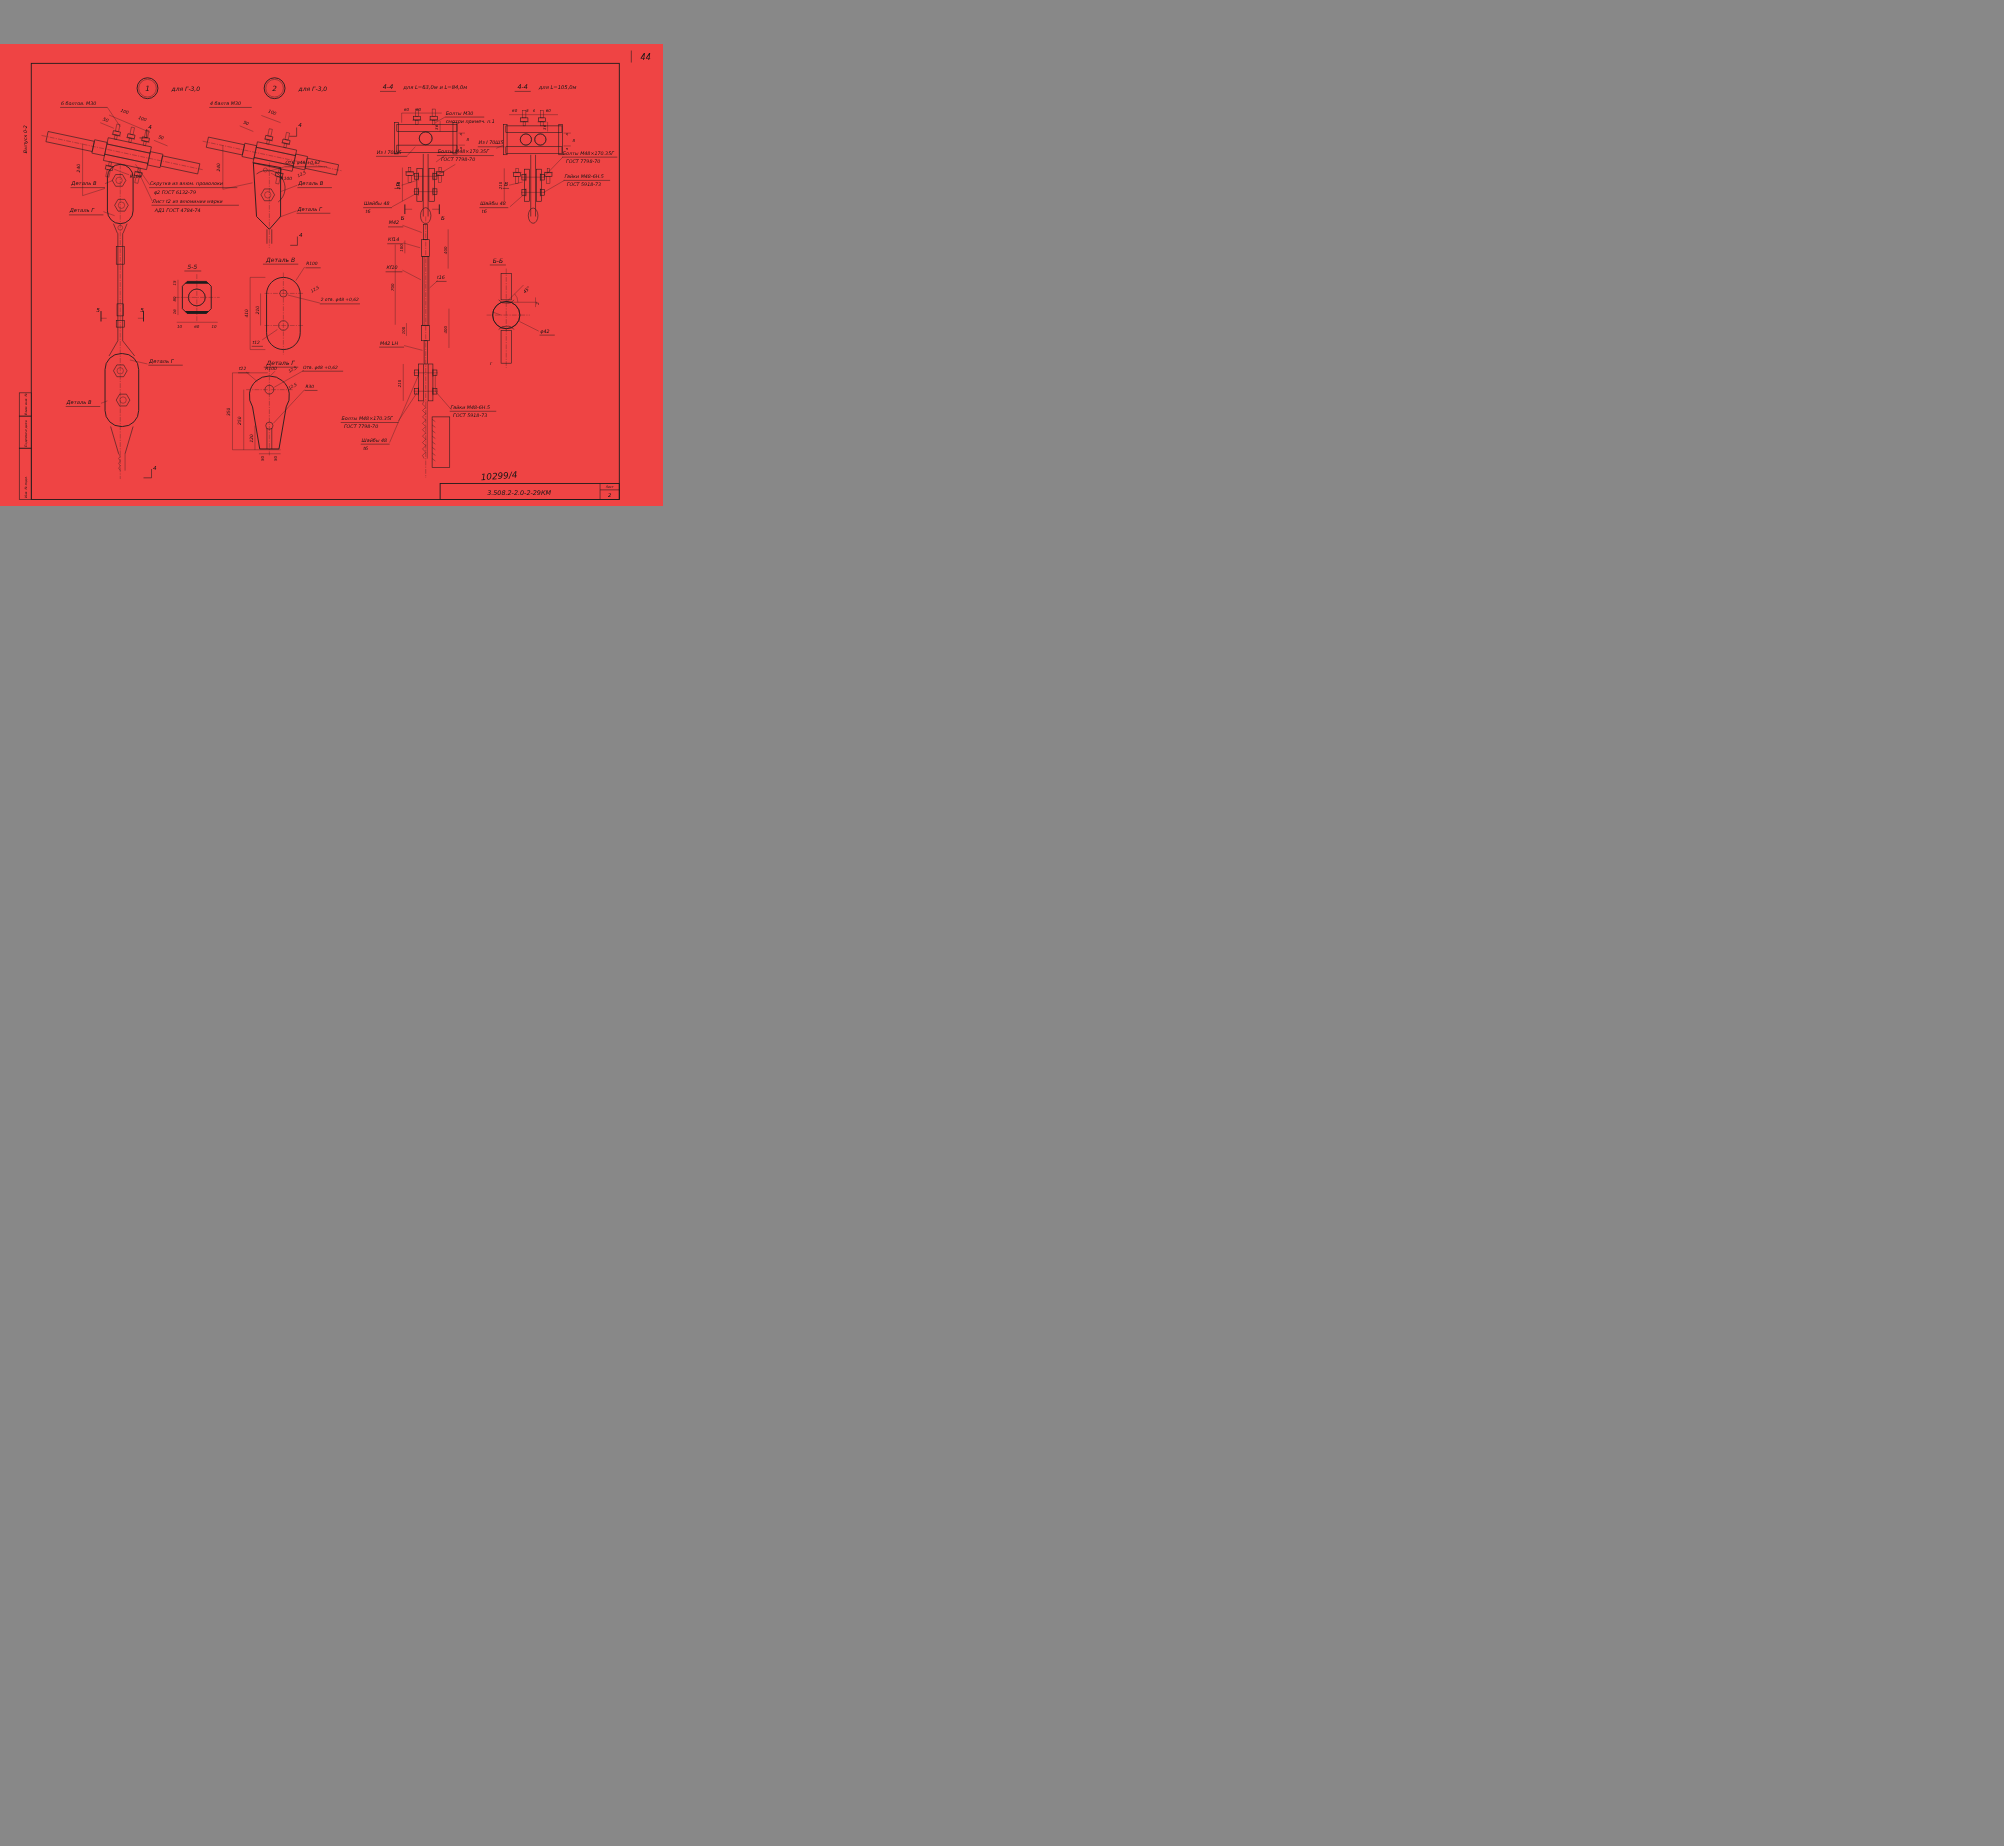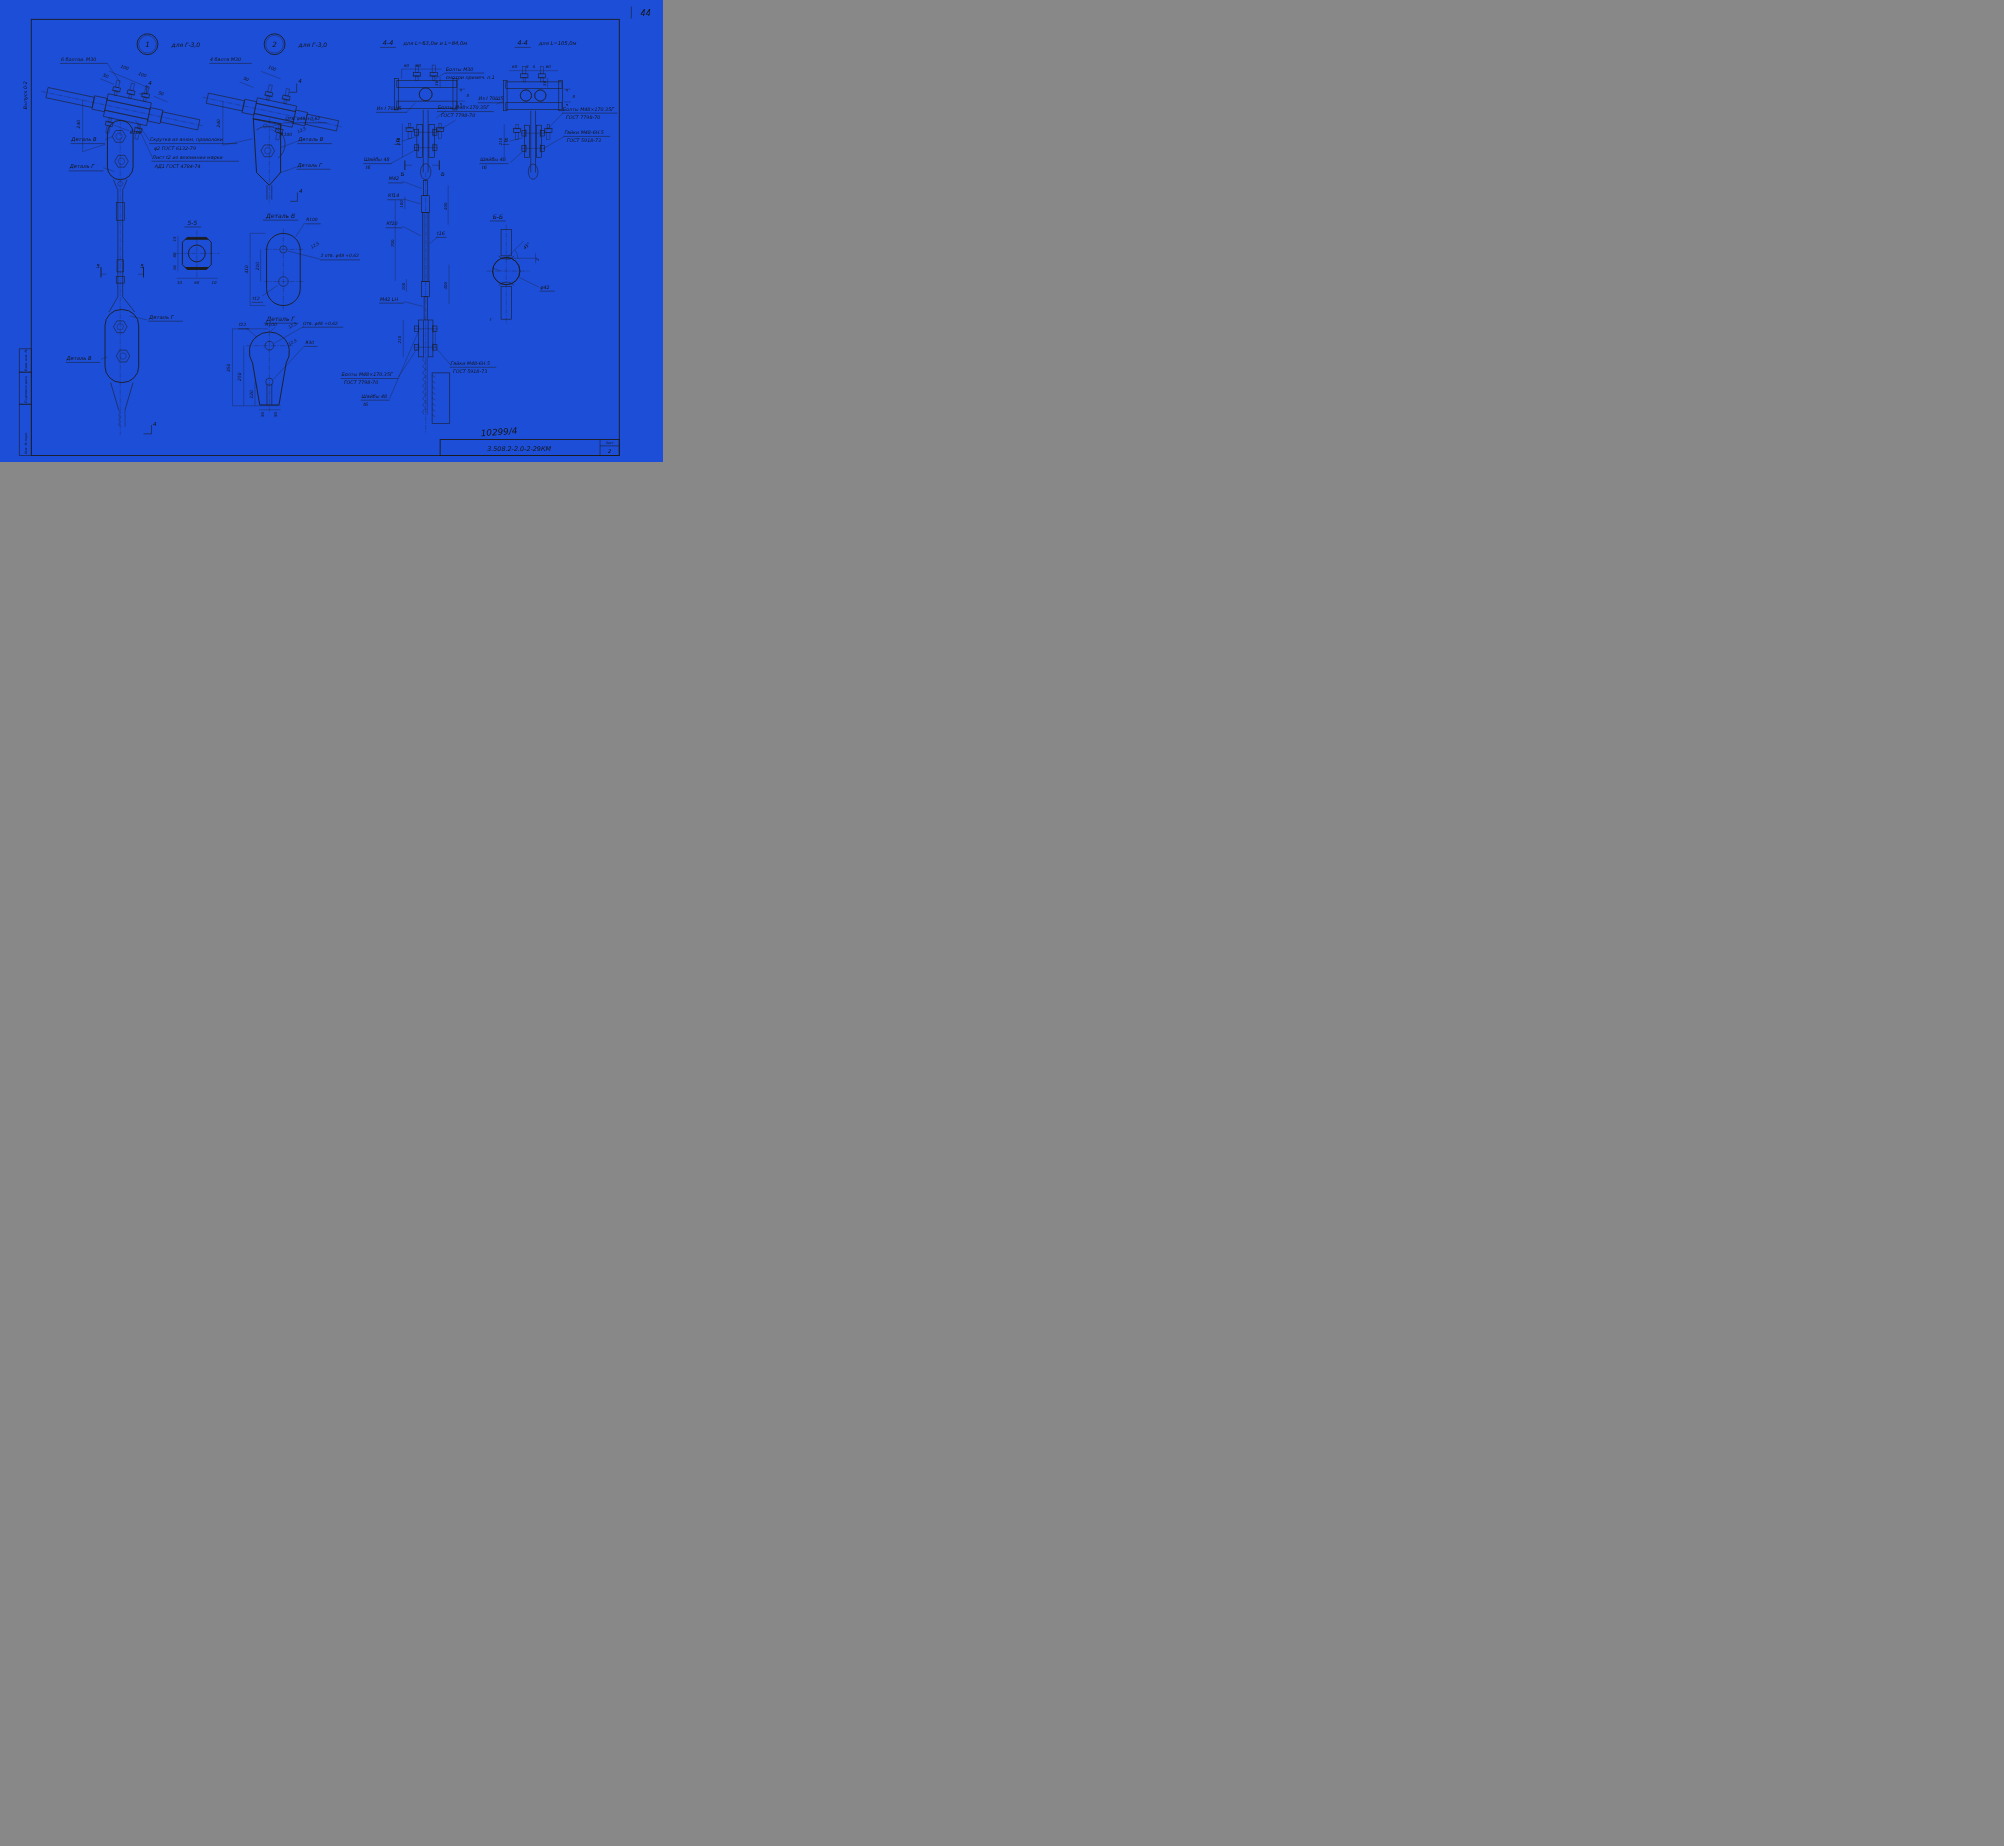--- a/index.html
+++ b/index.html
@@ -1,16 +1,16 @@
 <!DOCTYPE html>
 <html style="font-size:6.4px"><head>
 <meta charset="utf-8">
 <style>
   html,body{margin:0;padding:0;background:#888;}
-  .sheet{position:relative;width:663px;height:462px;background:#1d4ed8;overflow:hidden;}
+  .sheet{position:relative;width:663px;height:462px;background:#ef4444;overflow:hidden;margin-top:44px;}
   svg{position:absolute;left:0;top:0;}
   text{font-family:"DejaVu Sans",sans-serif;font-style:italic;fill:#161616;}
   .f8{font-size:8px}.f9{font-size:9px}.f10{font-size:10px}.f11{font-size:11px}
   .f12{font-size:12px}.f13{font-size:13px}.f14{font-size:14px}.f15{font-size:15px}
   .f16{font-size:16px}.f18{font-size:18px}.f20{font-size:20px}.f22{font-size:22px}
   .mid{text-anchor:middle}
   .ln{stroke:#1c1c1c;fill:none;stroke-width:1.4;}
   .lt{stroke-width:0.9;}
   .lk{stroke-width:2.2;}
   .ul{stroke:#1c1c1c;stroke-width:1.2;}

